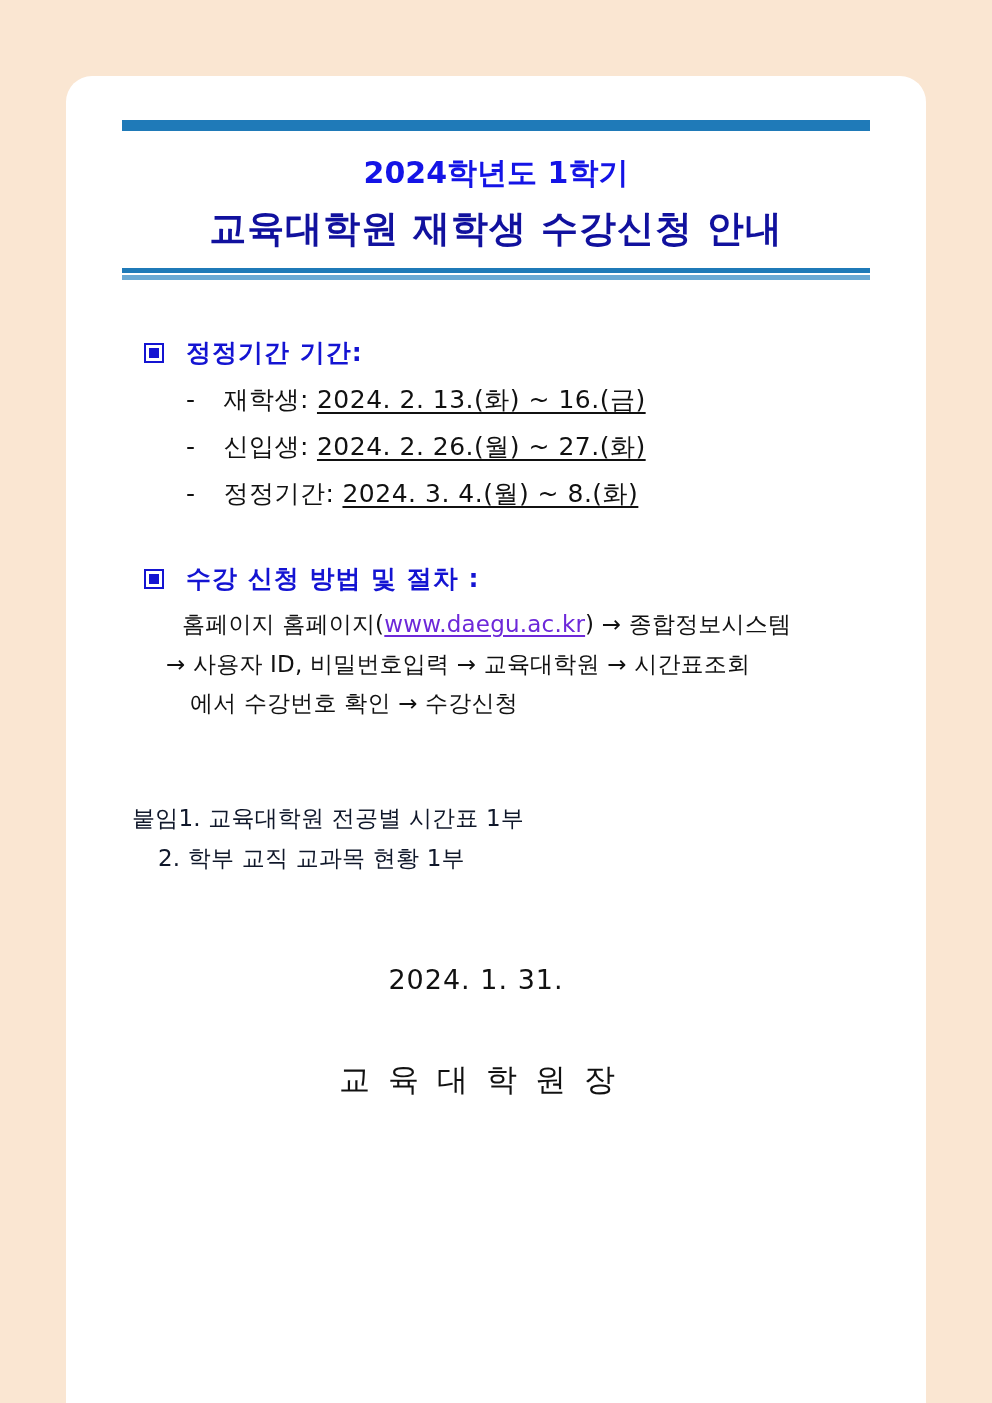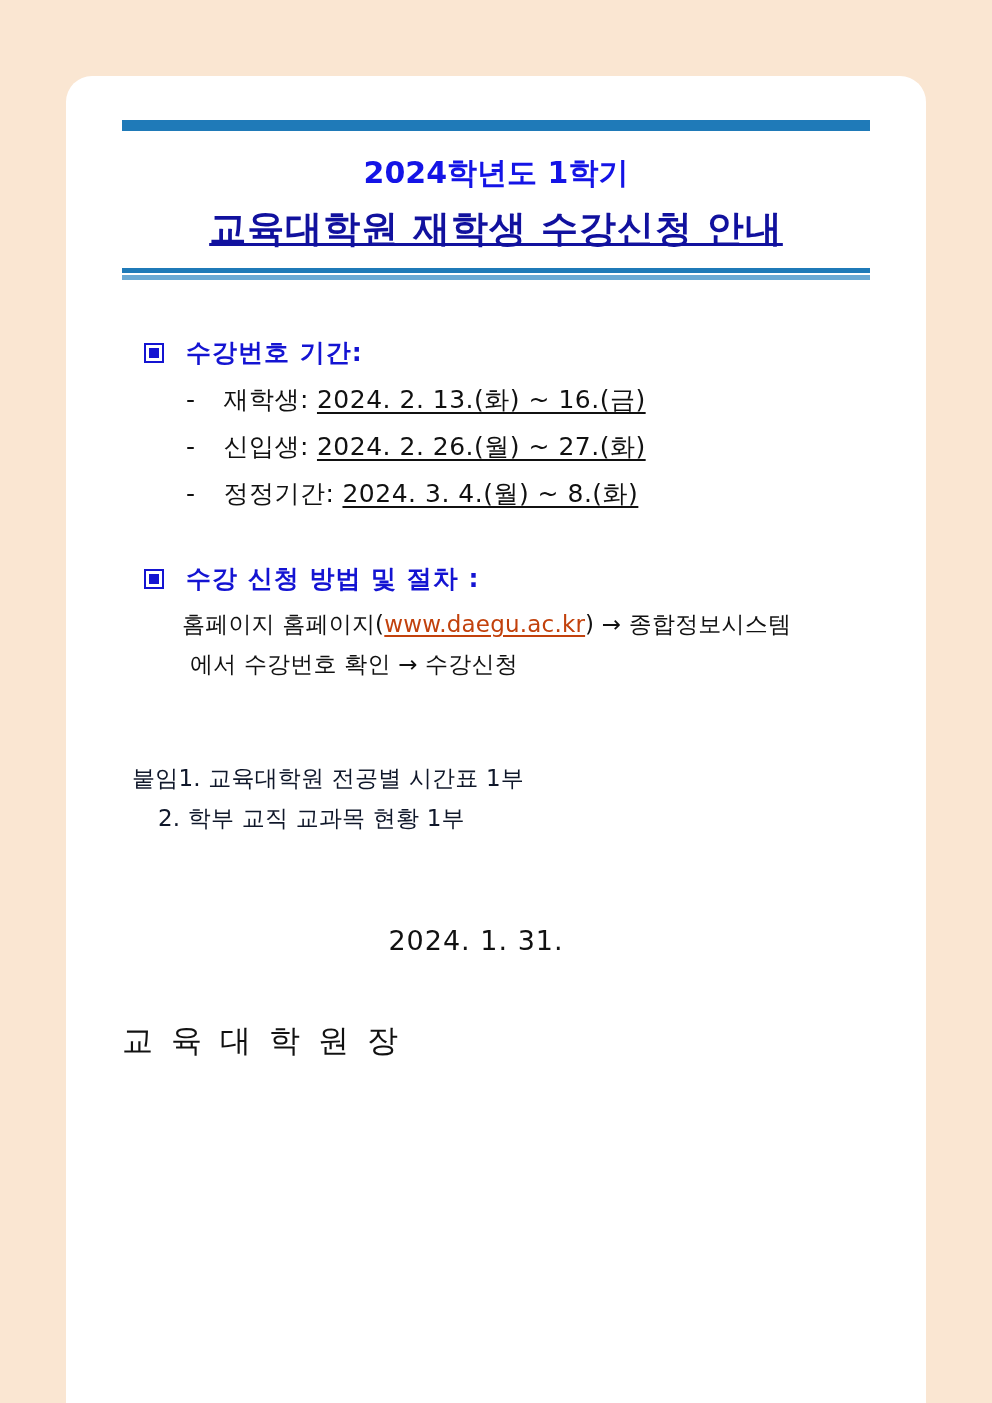--- a/index.html
+++ b/index.html
@@ -65,21 +65,20 @@
     margin-top: 22px;
   }
   .title-line2 {
     text-align: center;
     color: #11119e;
     font-weight: bold;
     font-size: 37px;
     letter-spacing: 1px;
     margin-top: 10px;
     margin-bottom: 12px;
-    text-decoration: underline;
   }
 
   
   .body-area {
     margin-top: 56px;
     color: #111111;
   }
 
   .section-head {
     display: flex;
@@ -139,21 +138,21 @@
     font-size: 23px;
     line-height: 1.72;
     color: #111;
     margin-left: 60px;
     margin-top: 10px;
     letter-spacing: 0.2px;
   }
   .method-body .l2 { margin-left: -16px; }
   .method-body .l3 { margin-left: 8px; }
   .link {
-    color: #c2410c;
+    color: #6d28d9;
     text-decoration: underline;
     text-underline-offset: 3px;
   }
 
   .attach {
     margin-top: 74px;
     font-size: 23px;
     line-height: 1.75;
     color: #0f172a;
     margin-left: 10px;
@@ -165,21 +164,21 @@
     margin-top: 86px;
     text-align: center;
     font-size: 27px;
     color: #111;
     letter-spacing: 1px;
     padding-right: 40px;
   }
 
   .signer {
     margin-top: 64px;
-    text-align: left;
+    text-align: center;
     font-size: 31px;
     color: #111;
     letter-spacing: 18px;
     padding-right: 20px;
   }
 </style>
 </head>
 <body>
 
 <div class="page">
@@ -192,21 +191,21 @@
       <div class="rule-bottom-wrap">
         <div class="rule-bottom-a"></div>
         <div class="rule-bottom-b"></div>
       </div>
     </div>
 
     <div class="body-area">
 
       <div class="section-head">
         <span class="bullet-sq"></span>
-        <span>수강번호 기간:</span>
+        <span>정정기간 기간:</span>
       </div>
 
       <div class="dash-row">
         <span class="dash">-</span>
         <span class="lbl">재학생:</span>
         <span class="val">2024. 2. 13.(화) ~ 16.(금)</span>
       </div>
 
       <div class="dash-row">
         <span class="dash">-</span>
@@ -220,20 +219,21 @@
         <span class="val">2024. 3. 4.(월) ~ 8.(화)</span>
       </div>
 
       <div class="method-block">
         <div class="section-head">
           <span class="bullet-sq"></span>
           <span>수강 신청 방법 및 절차 :</span>
         </div>
         <div class="method-body">
           <div class="l1"><span>홈페이지 홈페이지(</span><a class="link" href="#">www.daegu.ac.kr</a><span>) → 종합정보시스템</span></div>
+          <div class="l2">→ 사용자 ID, 비밀번호입력 → 교육대학원 → 시간표조회</div>
           <div class="l3">에서 수강번호 확인 → 수강신청</div>
         </div>
       </div>
 
       <div class="attach">
         <div class="a1">붙임1. 교육대학원 전공별 시간표  1부</div>
         <div class="a2">2. 학부 교직 교과목 현황 1부</div>
       </div>
 
       <div class="date-line">2024. 1. 31.</div>

